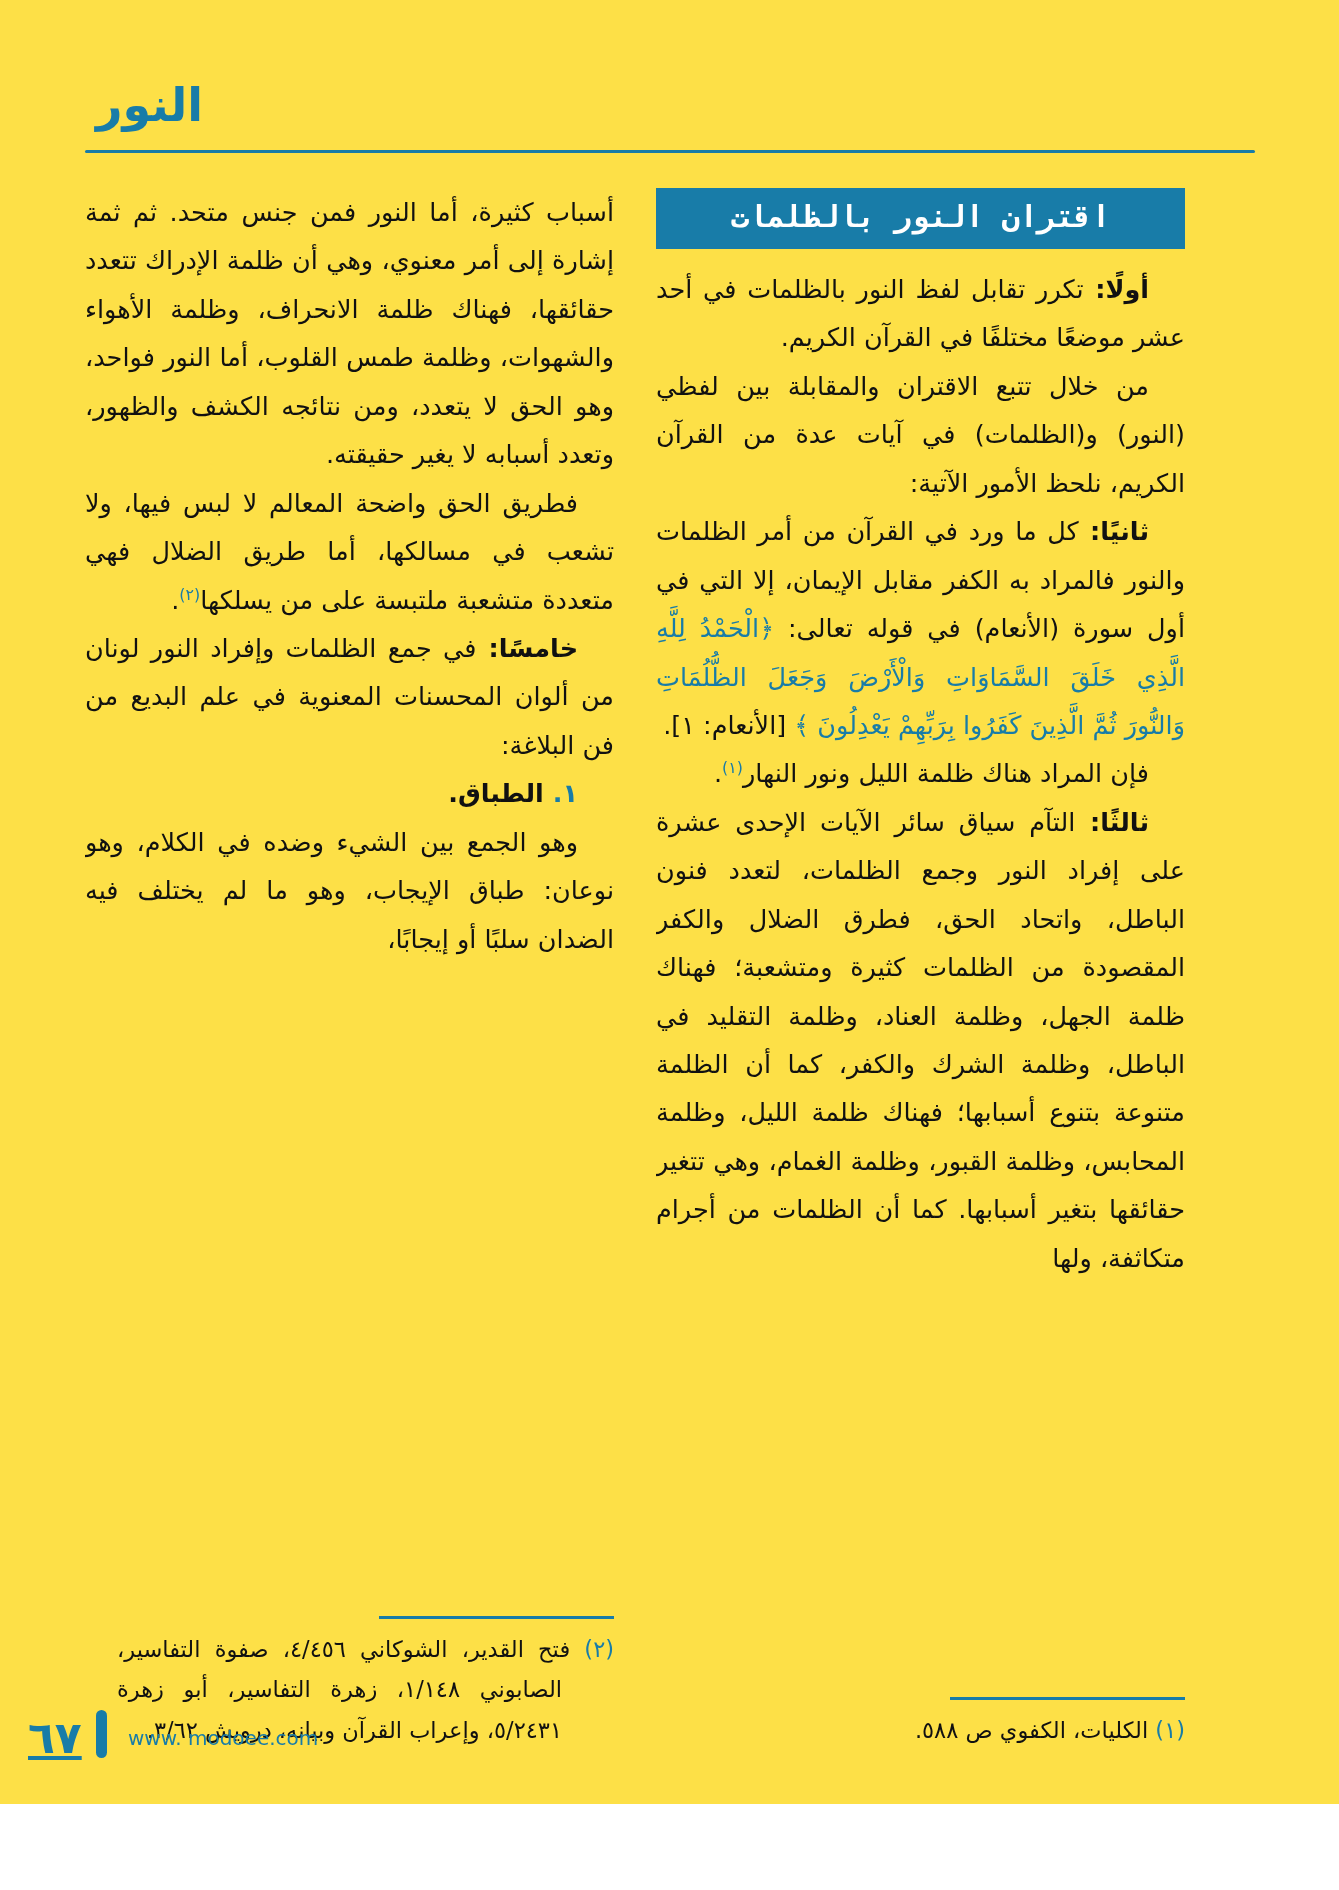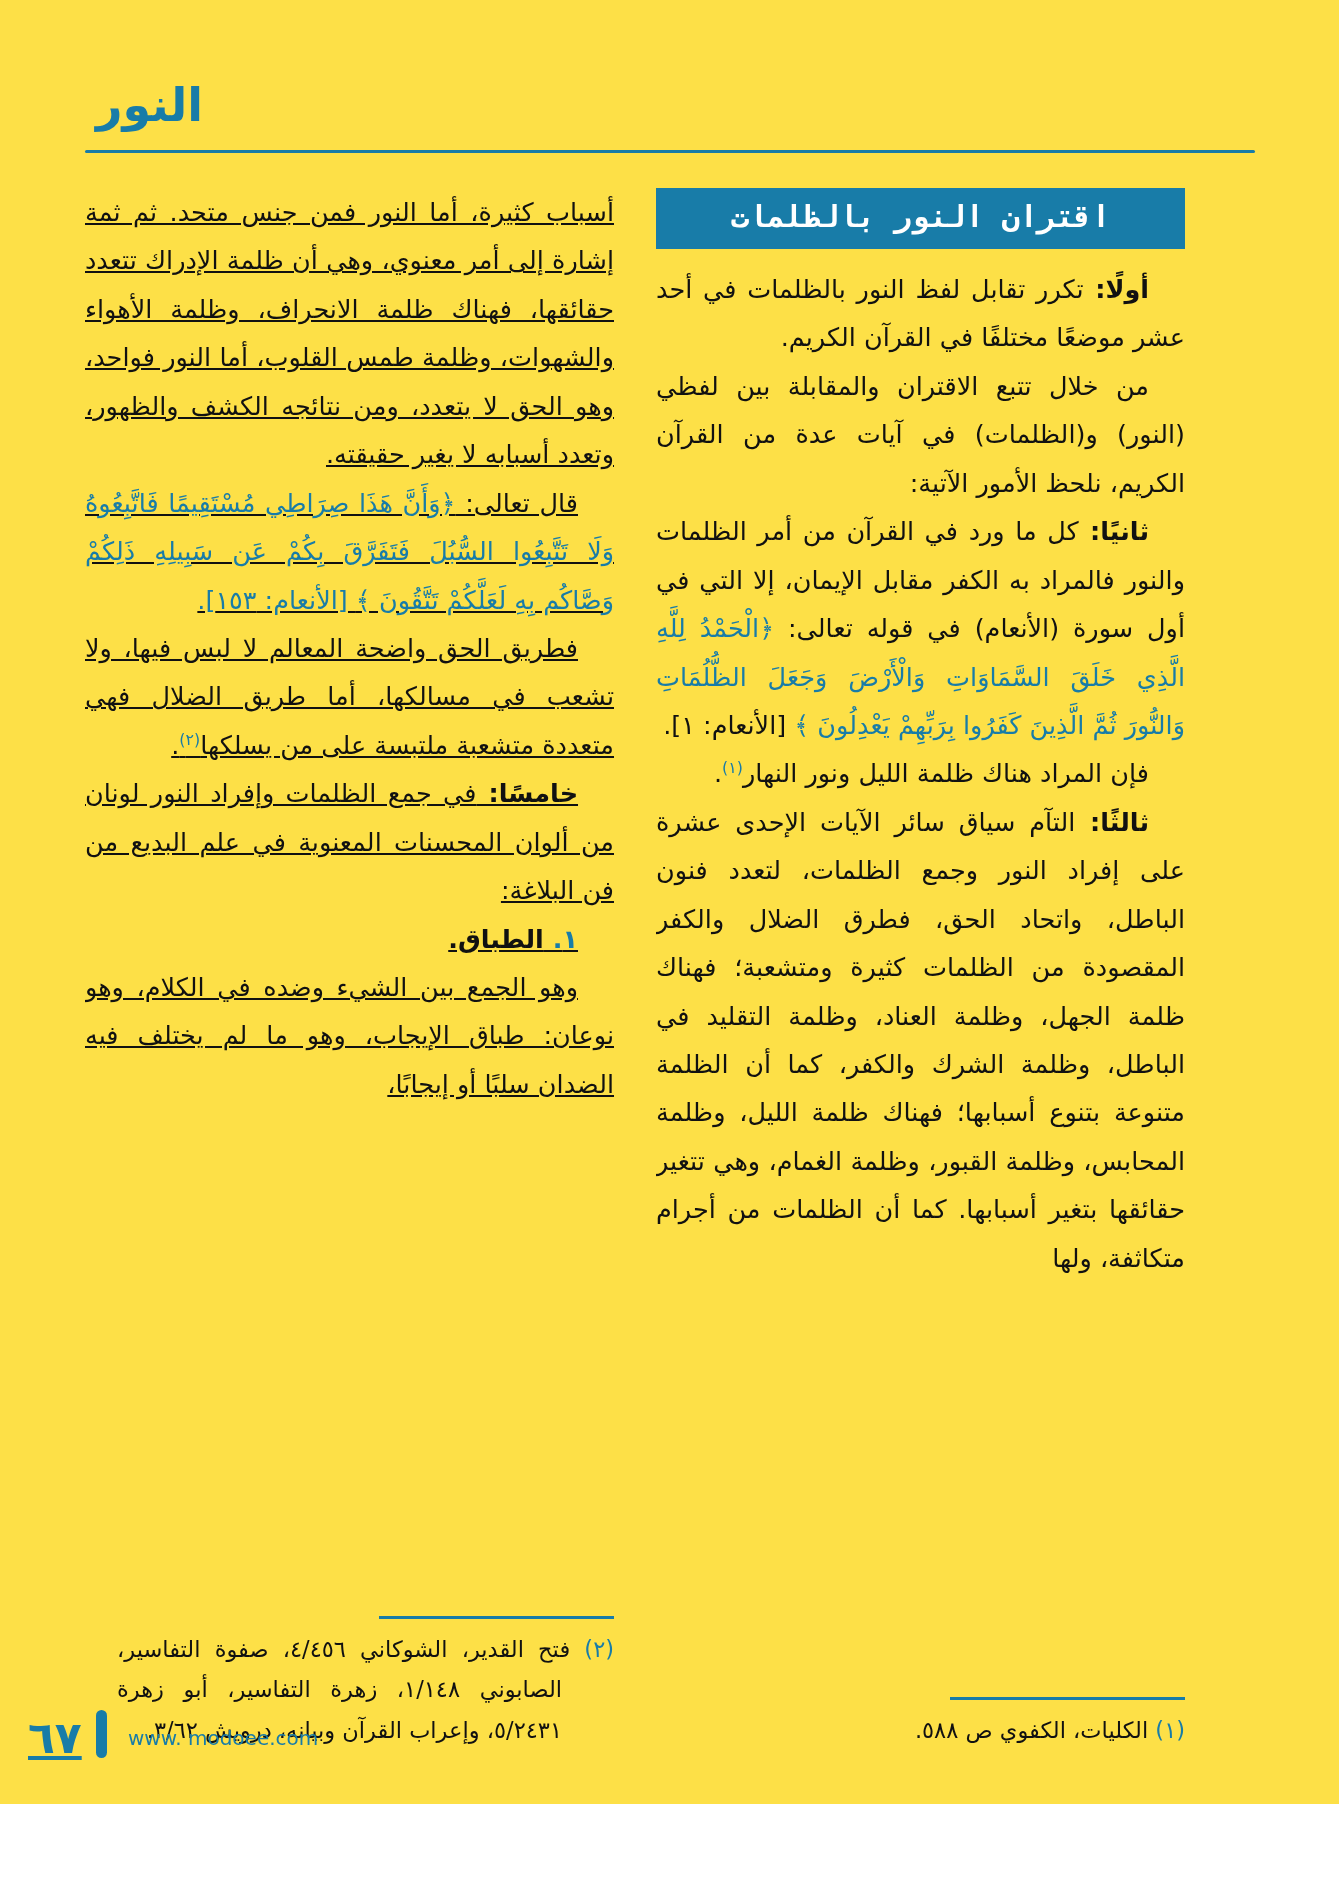--- a/index.html
+++ b/index.html
@@ -56,21 +56,21 @@
     font-size: 30px;
     font-weight: bold;
     text-align: center;
     padding: 11px 0 13px 0;
     margin-bottom: 16px;
     font-family: Liberation Mono, monospace;
   }
 
   .col-body { overflow: hidden; }
   .col-right .col-body { height: 1412px; }
-  .col-left  .col-body { height: 1350px; text-decoration: underline; }
+  .col-left  .col-body { height: 1350px; }
 
   .para {
     margin: 0;
     font-size: 25.5px;
     line-height: 1.9;
     text-align: justify;
     color: #111;
   }
   .para.indent { text-indent: 36px; }
 
@@ -158,21 +158,20 @@
         <div class="footnote-rule"></div>
         <div id="right-footnotes">
             <div class="footnote-item"><span class="fn-num">(١) </span><span class="fn-text">الكليات، الكفوي ص ٥٨٨.</span></div>
           </div>
       </div>
     </div>
 
     <div class="column col-left">
       <div class="col-body" id="left-paras">
           <p class="para"><span class="seg-n">أسباب كثيرة، أما النور فمن جنس متحد. ثم ثمة إشارة إلى أمر معنوي، وهي أن ظلمة الإدراك تتعدد حقائقها، فهناك ظلمة الانحراف، وظلمة الأهواء والشهوات، وظلمة طمس القلوب، أما النور فواحد، وهو الحق لا يتعدد، ومن نتائجه الكشف والظهور، وتعدد أسبابه لا يغير حقيقته.</span></p>
-          <p class="para indent"><span class="seg-n">قال تعالى: </span><span class="seg-q">﴿وَأَنَّ هَذَا صِرَاطِي مُسْتَقِيمًا فَاتَّبِعُوهُ وَلَا تَتَّبِعُوا السُّبُلَ فَتَفَرَّقَ بِكُمْ عَن سَبِيلِهِ ذَلِكُمْ وَصَّاكُم بِهِ لَعَلَّكُمْ تَتَّقُونَ ﴾</span><span class="seg-r"> [الأنعام: ١٥٣].</span></p>
           <p class="para indent"><span class="seg-n">فطريق الحق واضحة المعالم لا لبس فيها، ولا تشعب في مسالكها، أما طريق الضلال فهي متعددة متشعبة ملتبسة على من يسلكها</span><span class="seg-sup">(٢)</span><span class="seg-n">.</span></p>
           <p class="para indent"><span class="seg-b">خامسًا: </span><span class="seg-n">في جمع الظلمات وإفراد النور لونان من ألوان المحسنات المعنوية في علم البديع من فن البلاغة:</span></p>
           <p class="para indent"><span class="seg-ab">١. </span><span class="seg-b">الطباق.</span></p>
           <p class="para indent"><span class="seg-n">وهو الجمع بين الشيء وضده في الكلام، وهو نوعان: طباق الإيجاب، وهو ما لم يختلف فيه الضدان سلبًا أو إيجابًا،</span></p>
         </div>
       <div class="footnote-block">
         <div class="footnote-rule"></div>
         <div id="left-footnotes">
             <div class="footnote-item"><span class="fn-num">(٢) </span><span class="fn-text">فتح القدير، الشوكاني ٤/٤٥٦، صفوة التفاسير، الصابوني ١/١٤٨، زهرة التفاسير، أبو زهرة ٥/٢٤٣١، وإعراب القرآن وبيانه، درويش ٣/٦٢.</span></div>
           </div>

